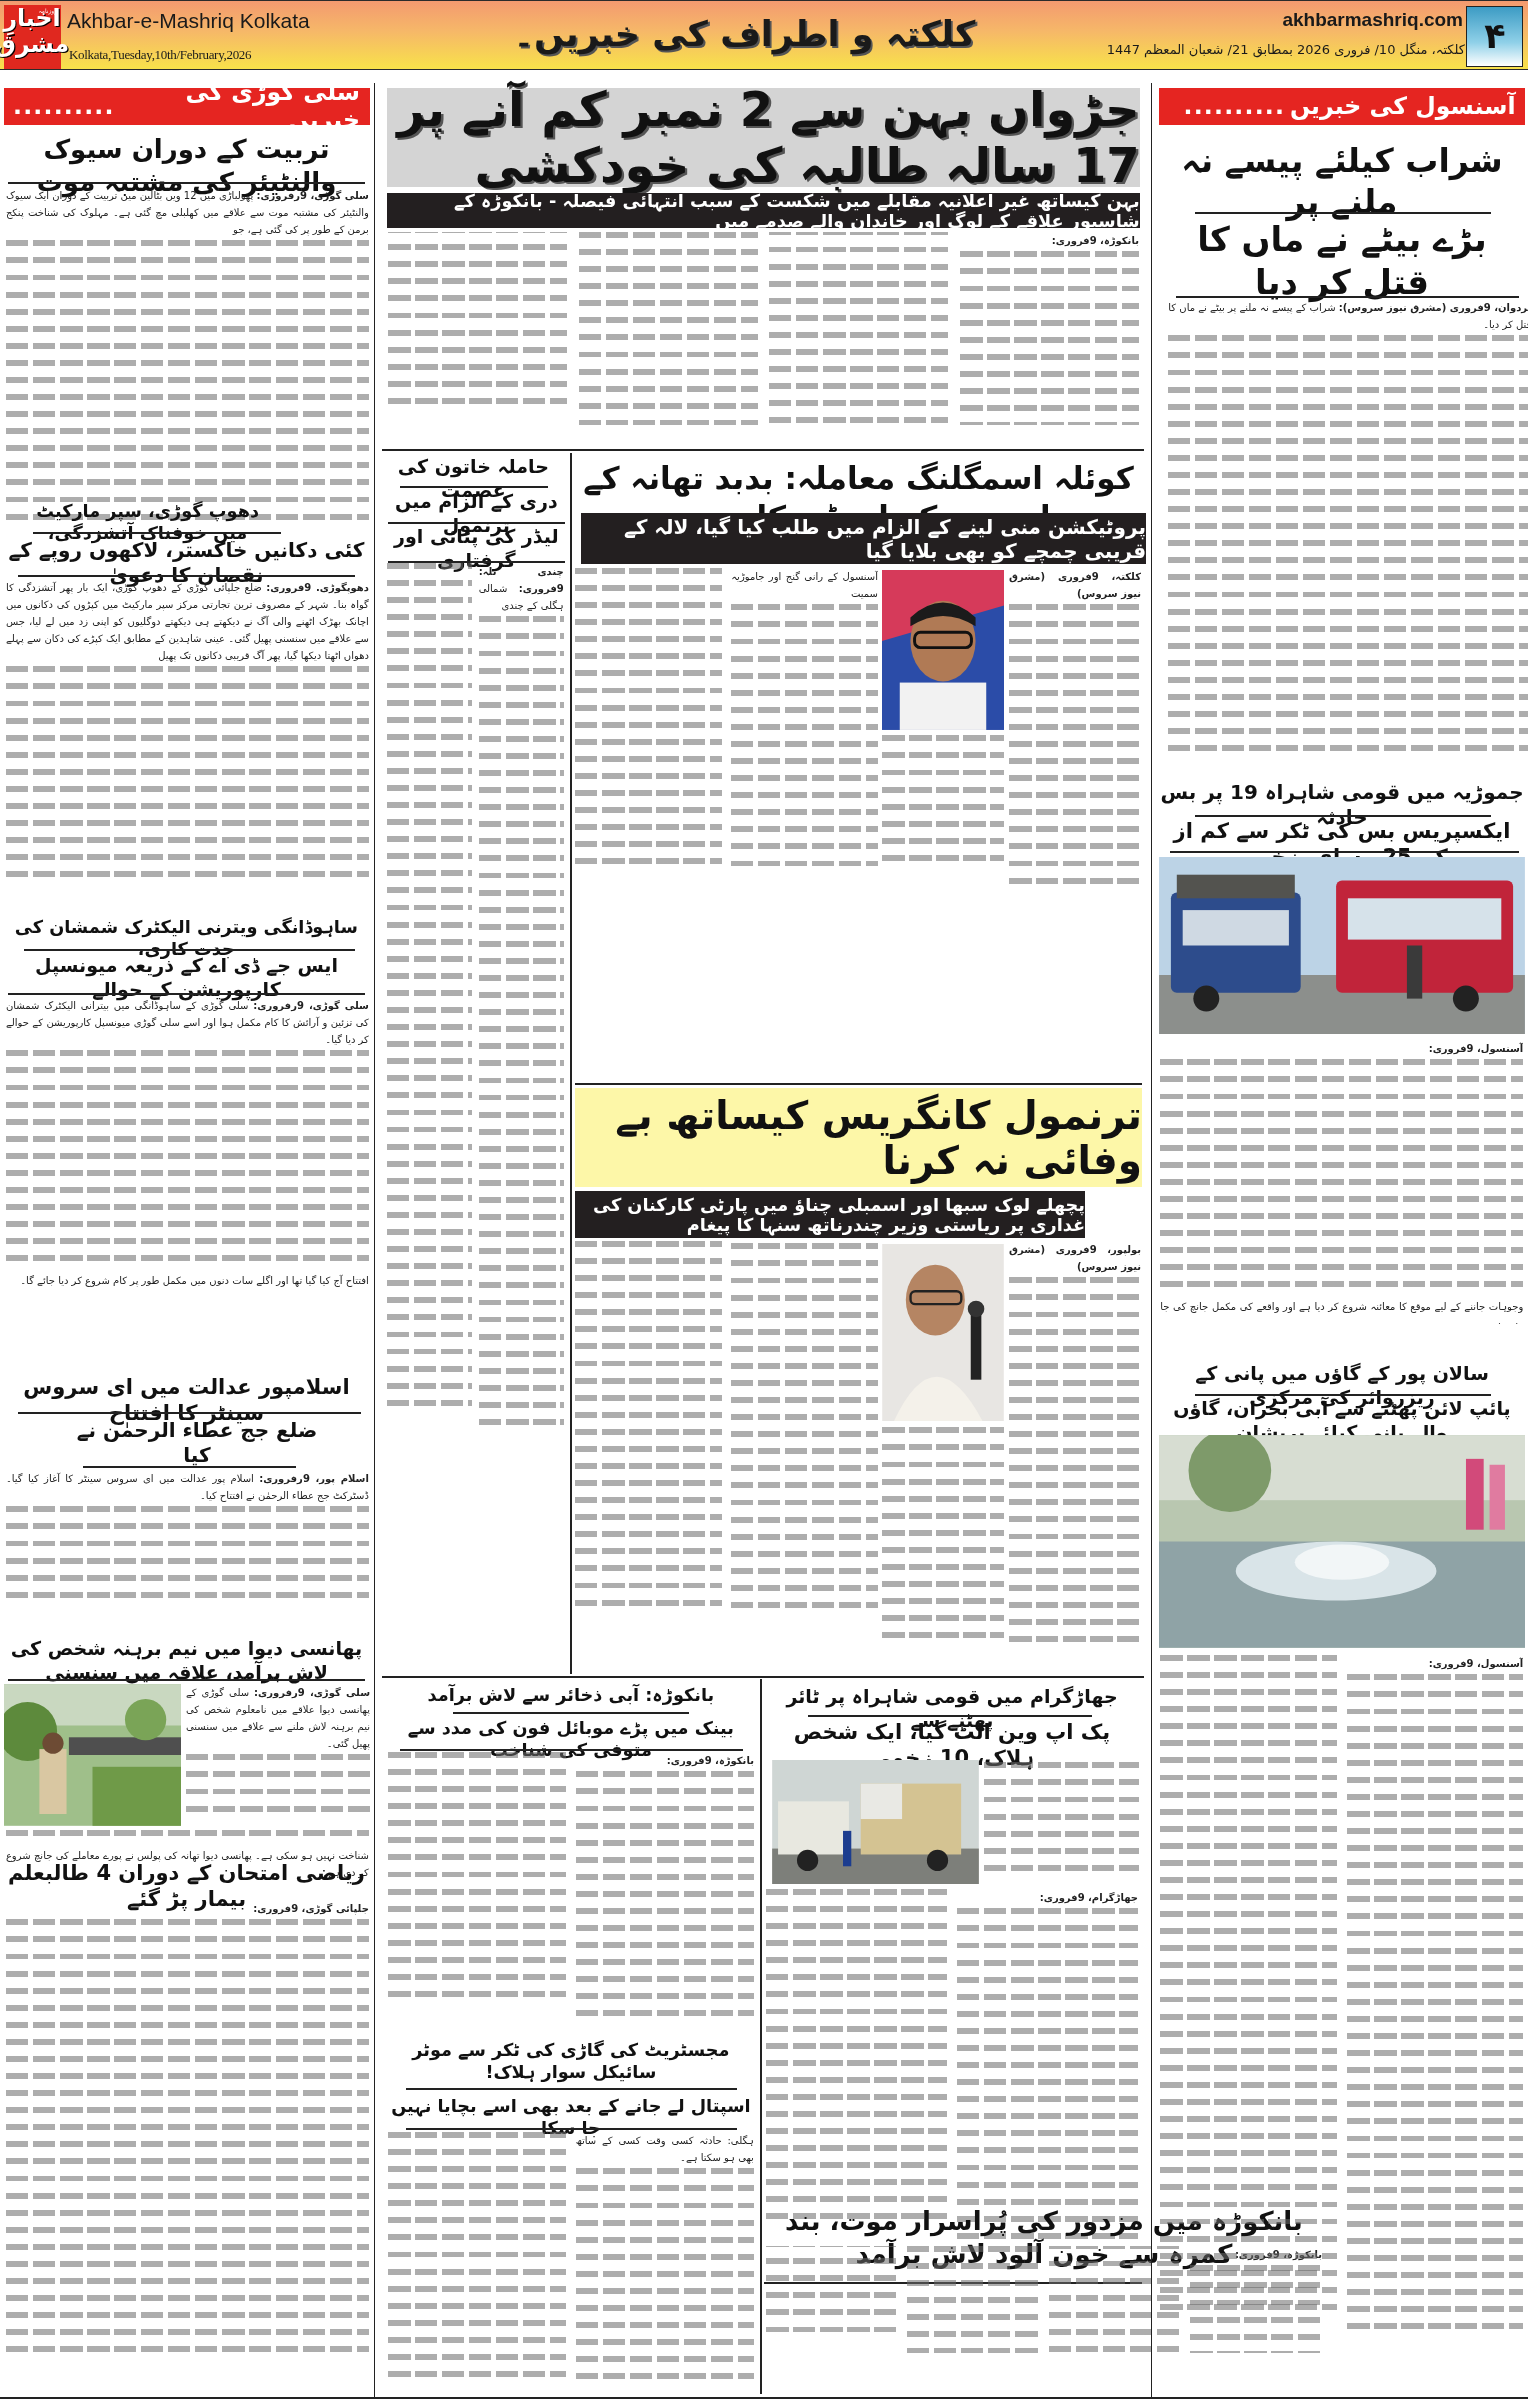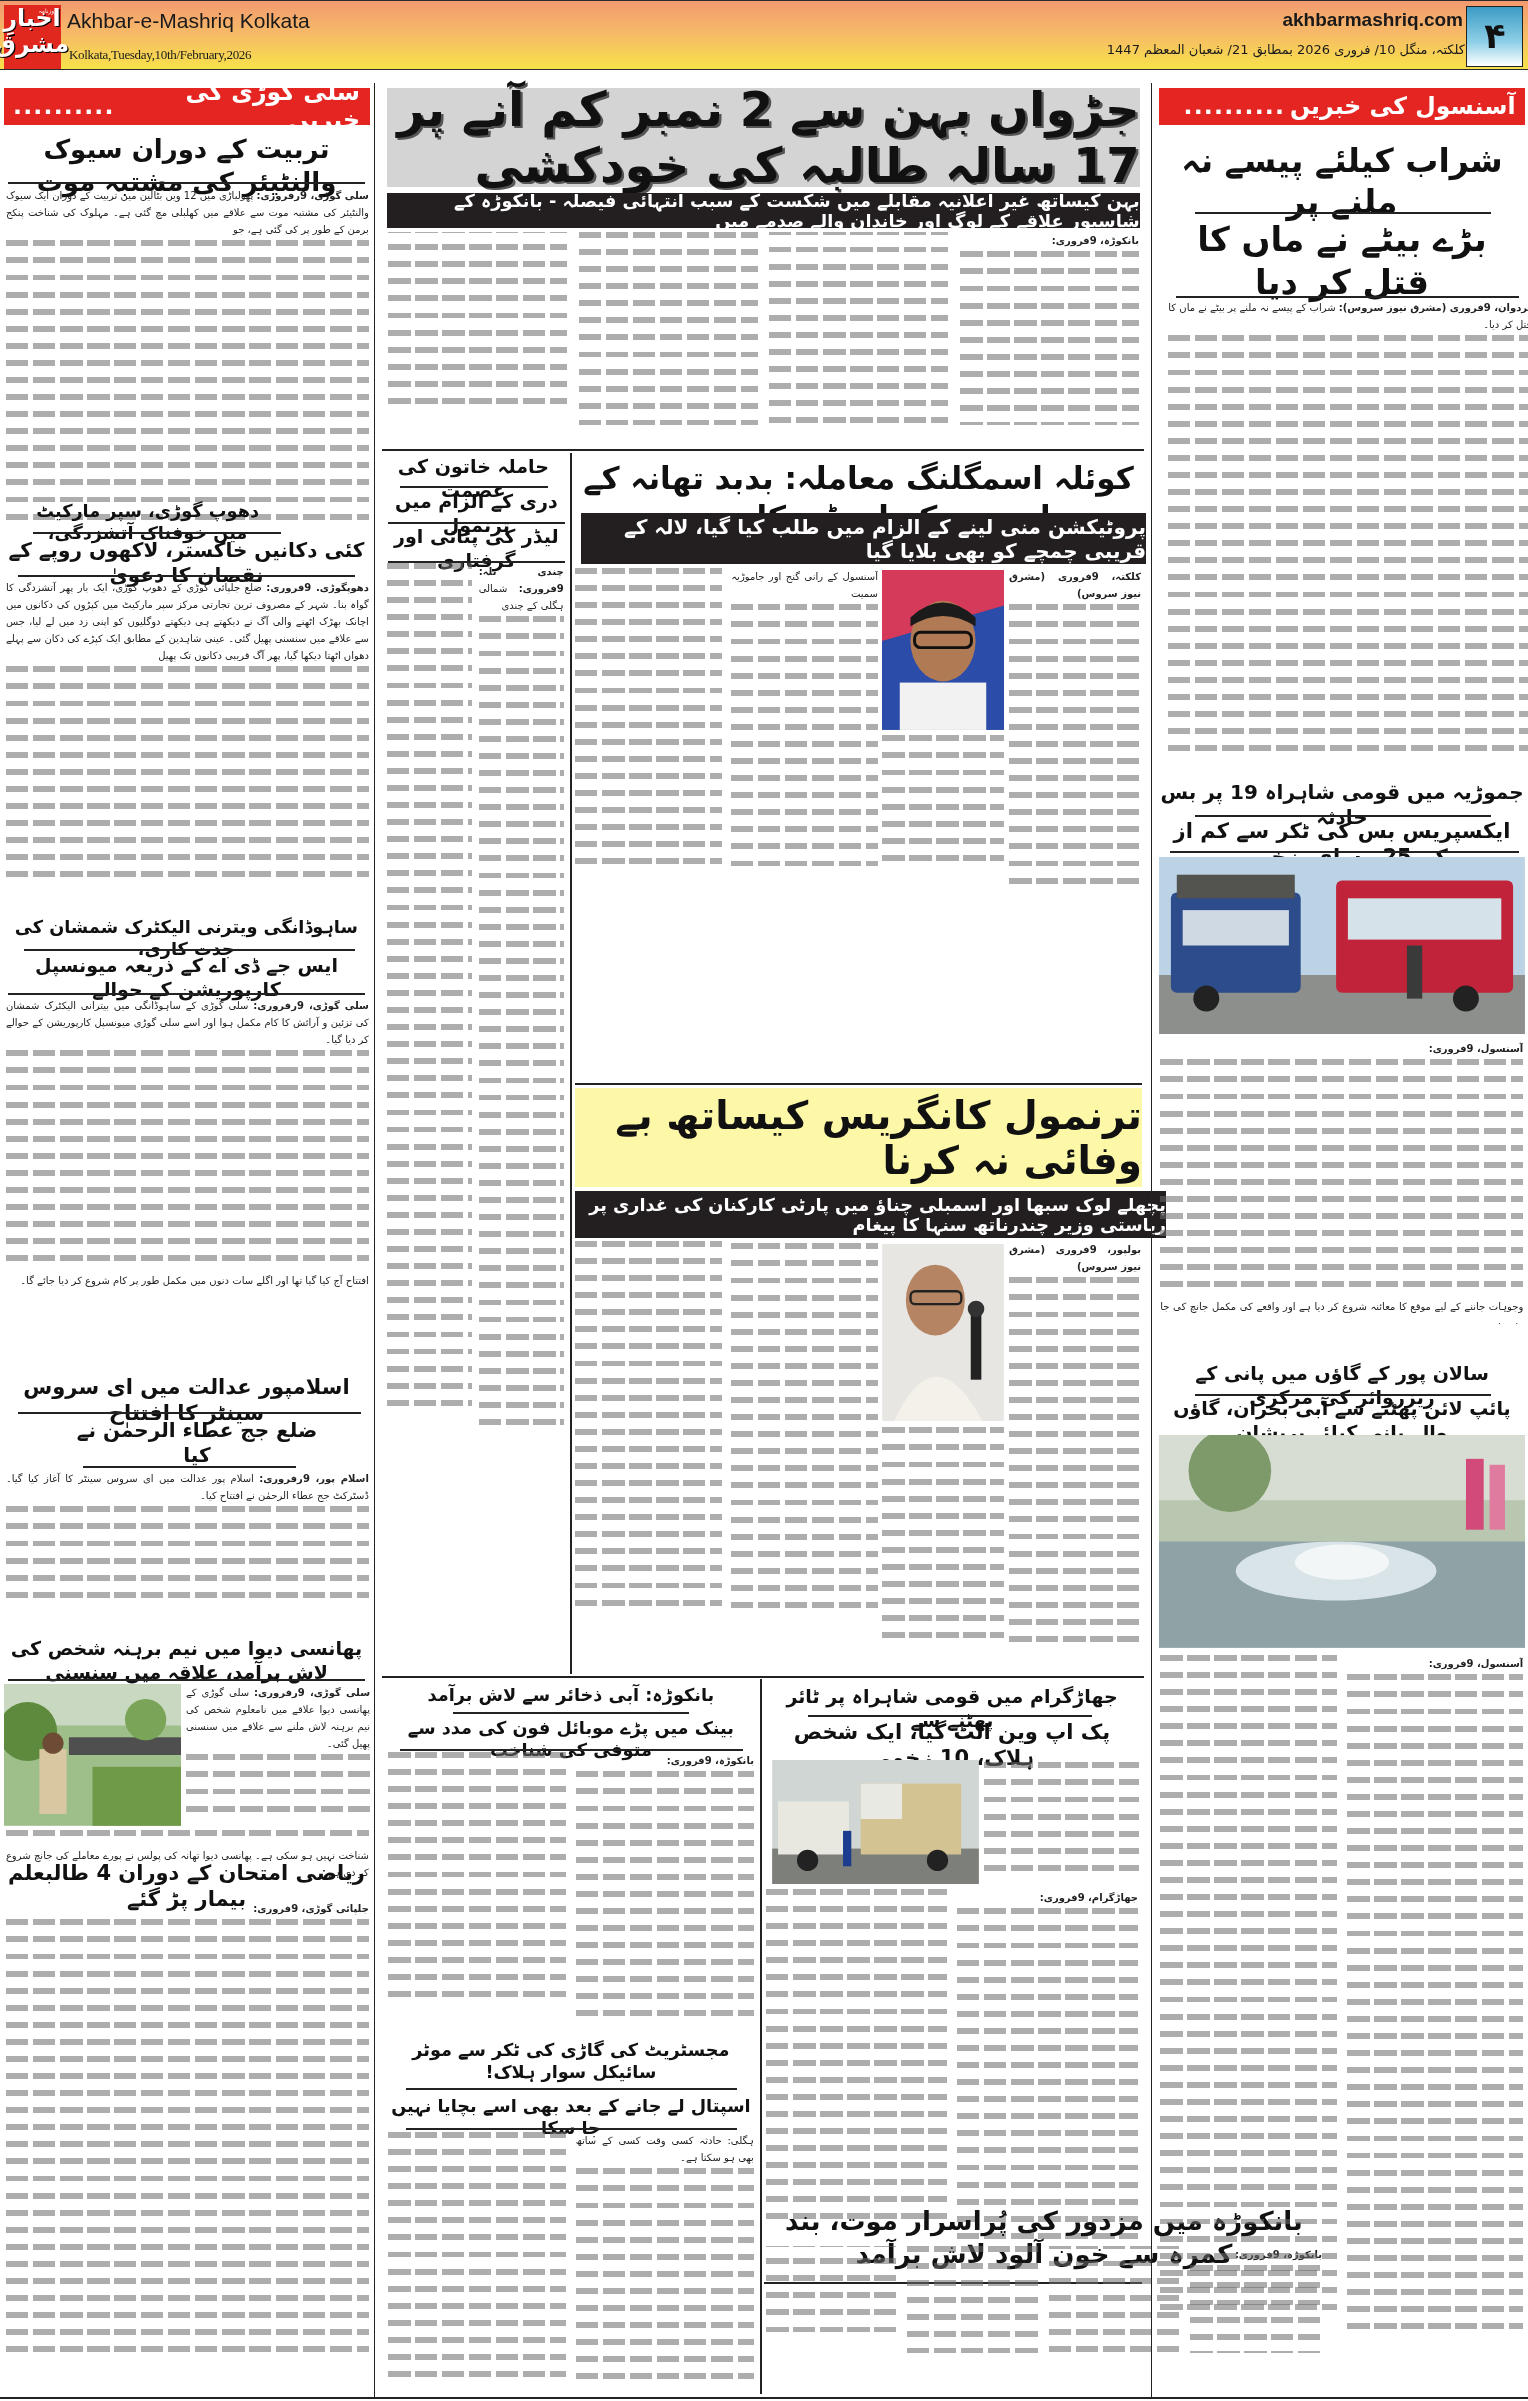--- a/index.html
+++ b/index.html
@@ -56,20 +56,21 @@
 </head>
 <body>
 
 <header id="masthead">
   <div id="logo">
     <span class="logo-sup urdu">روزنامہ</span>
     <span class="logo-text urdu">اخبارِ مشرق</span>
   </div>
   <div id="eng-title">Akhbar-e-Mashriq  Kolkata</div>
   <div id="eng-date">Kolkata,Tuesday,10th/February,2026</div>
+  <div id="section-title" class="urdu">کلکتہ و اطراف کی خبریں۔</div>
   <div id="site-url">akhbarmashriq.com</div>
   <div id="urdu-date" class="urdu">کلکتہ، منگل 10/ فروری 2026 بمطابق 21/ شعبان المعظم 1447</div>
   <div id="page-badge">۴</div>
 </header>
 
 <section id="col-left" class="col">
   <div class="red-banner" style="left:3.5px;top:4.7px;width:366px;">
     <span>سلی گوڑی کی خبریں</span>
     <span class="dots">..........</span>
   </div>
@@ -498,21 +499,21 @@
           <div class="line"></div>
           <div class="line"></div>
           <div class="line"></div>
         </div>
     </div>
   </article>
   <div class="rule" style="left:193px;top:1000px;width:567px;"></div>
 
   <article>
     <div class="yellow-box" style="left:193px;top:1005px;width:567px;height:99px;font-size:39px;">ترنمول کانگریس کیساتھ بے وفائی نہ کرنا</div>
-    <div class="dark-deck" style="left:193px;top:1108px;width:591px;height:47px;font-size:17.7px;">پچھلے لوک سبھا اور اسمبلی چناؤ میں پارٹی کارکنان کی غداری پر ریاستی وزیر چندرناتھ سنہا کا پیغام</div>
+    <div class="dark-deck" style="left:193px;top:1108px;width:510px;height:47px;font-size:17.7px;">پچھلے لوک سبھا اور اسمبلی چناؤ میں پارٹی کارکنان کی غداری پر ریاستی وزیر چندرناتھ سنہا کا پیغام</div>
     <div class="body" style="left:627px;top:1158px;width:132px;height:414px;">
       <b>بولپور، 9فروری (مشرق نیوز سروس)</b>
       <div class="lines">
           <div class="line"></div>
           <div class="line"></div>
           <div class="line"></div>
           <div class="line"></div>
           <div class="line"></div>
           <div class="line"></div>
           <div class="line"></div>

